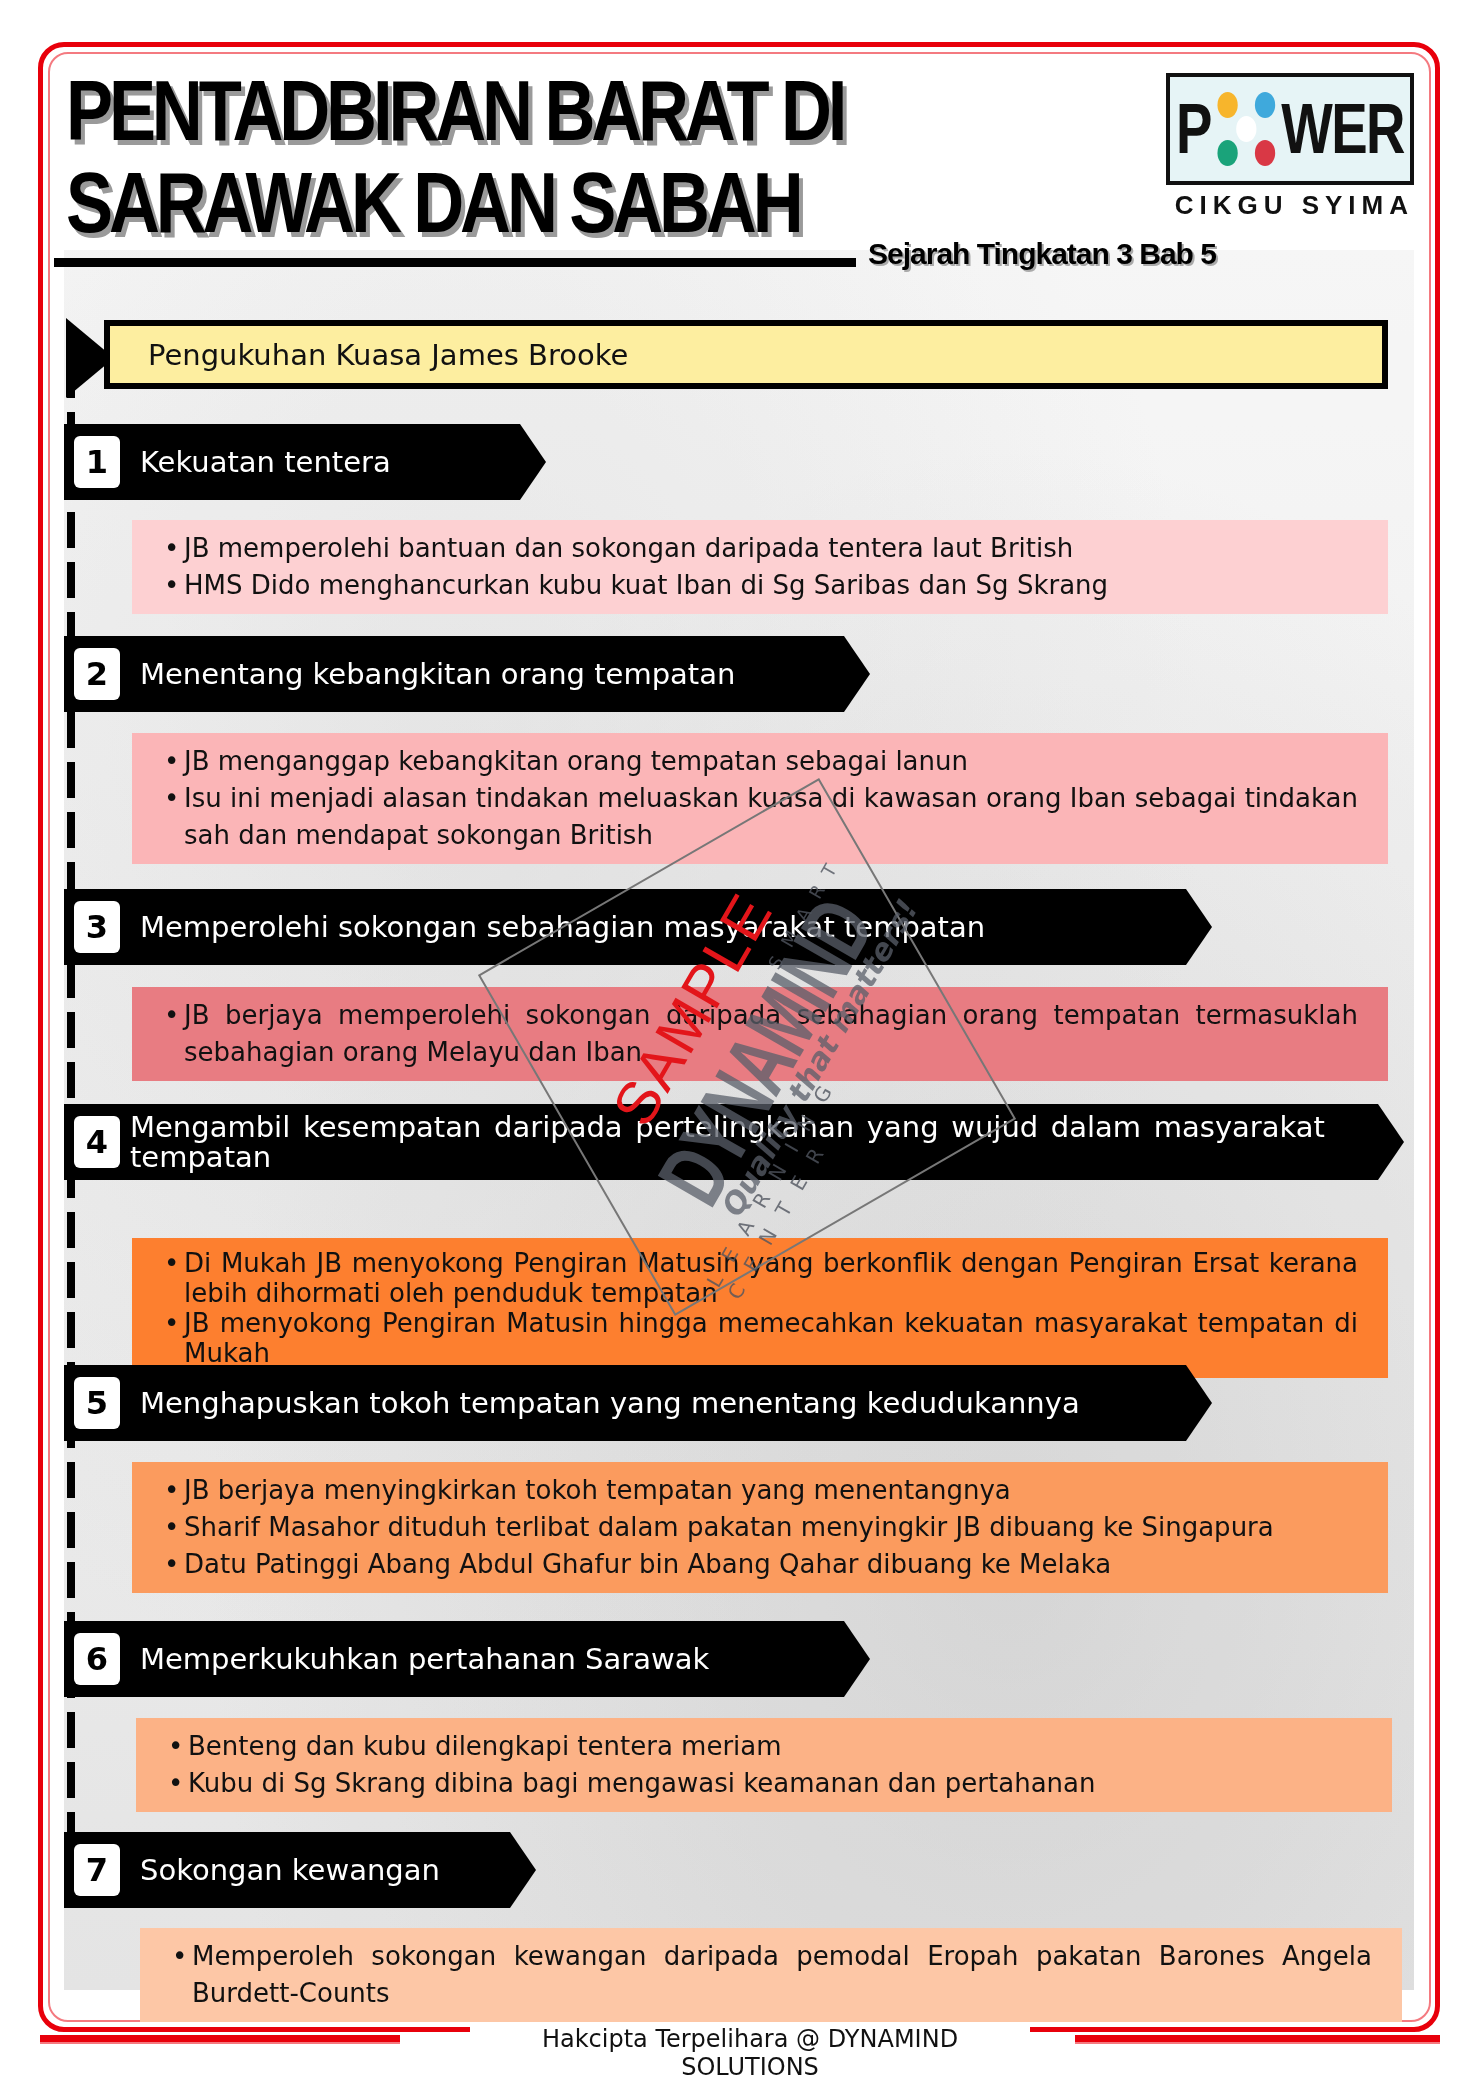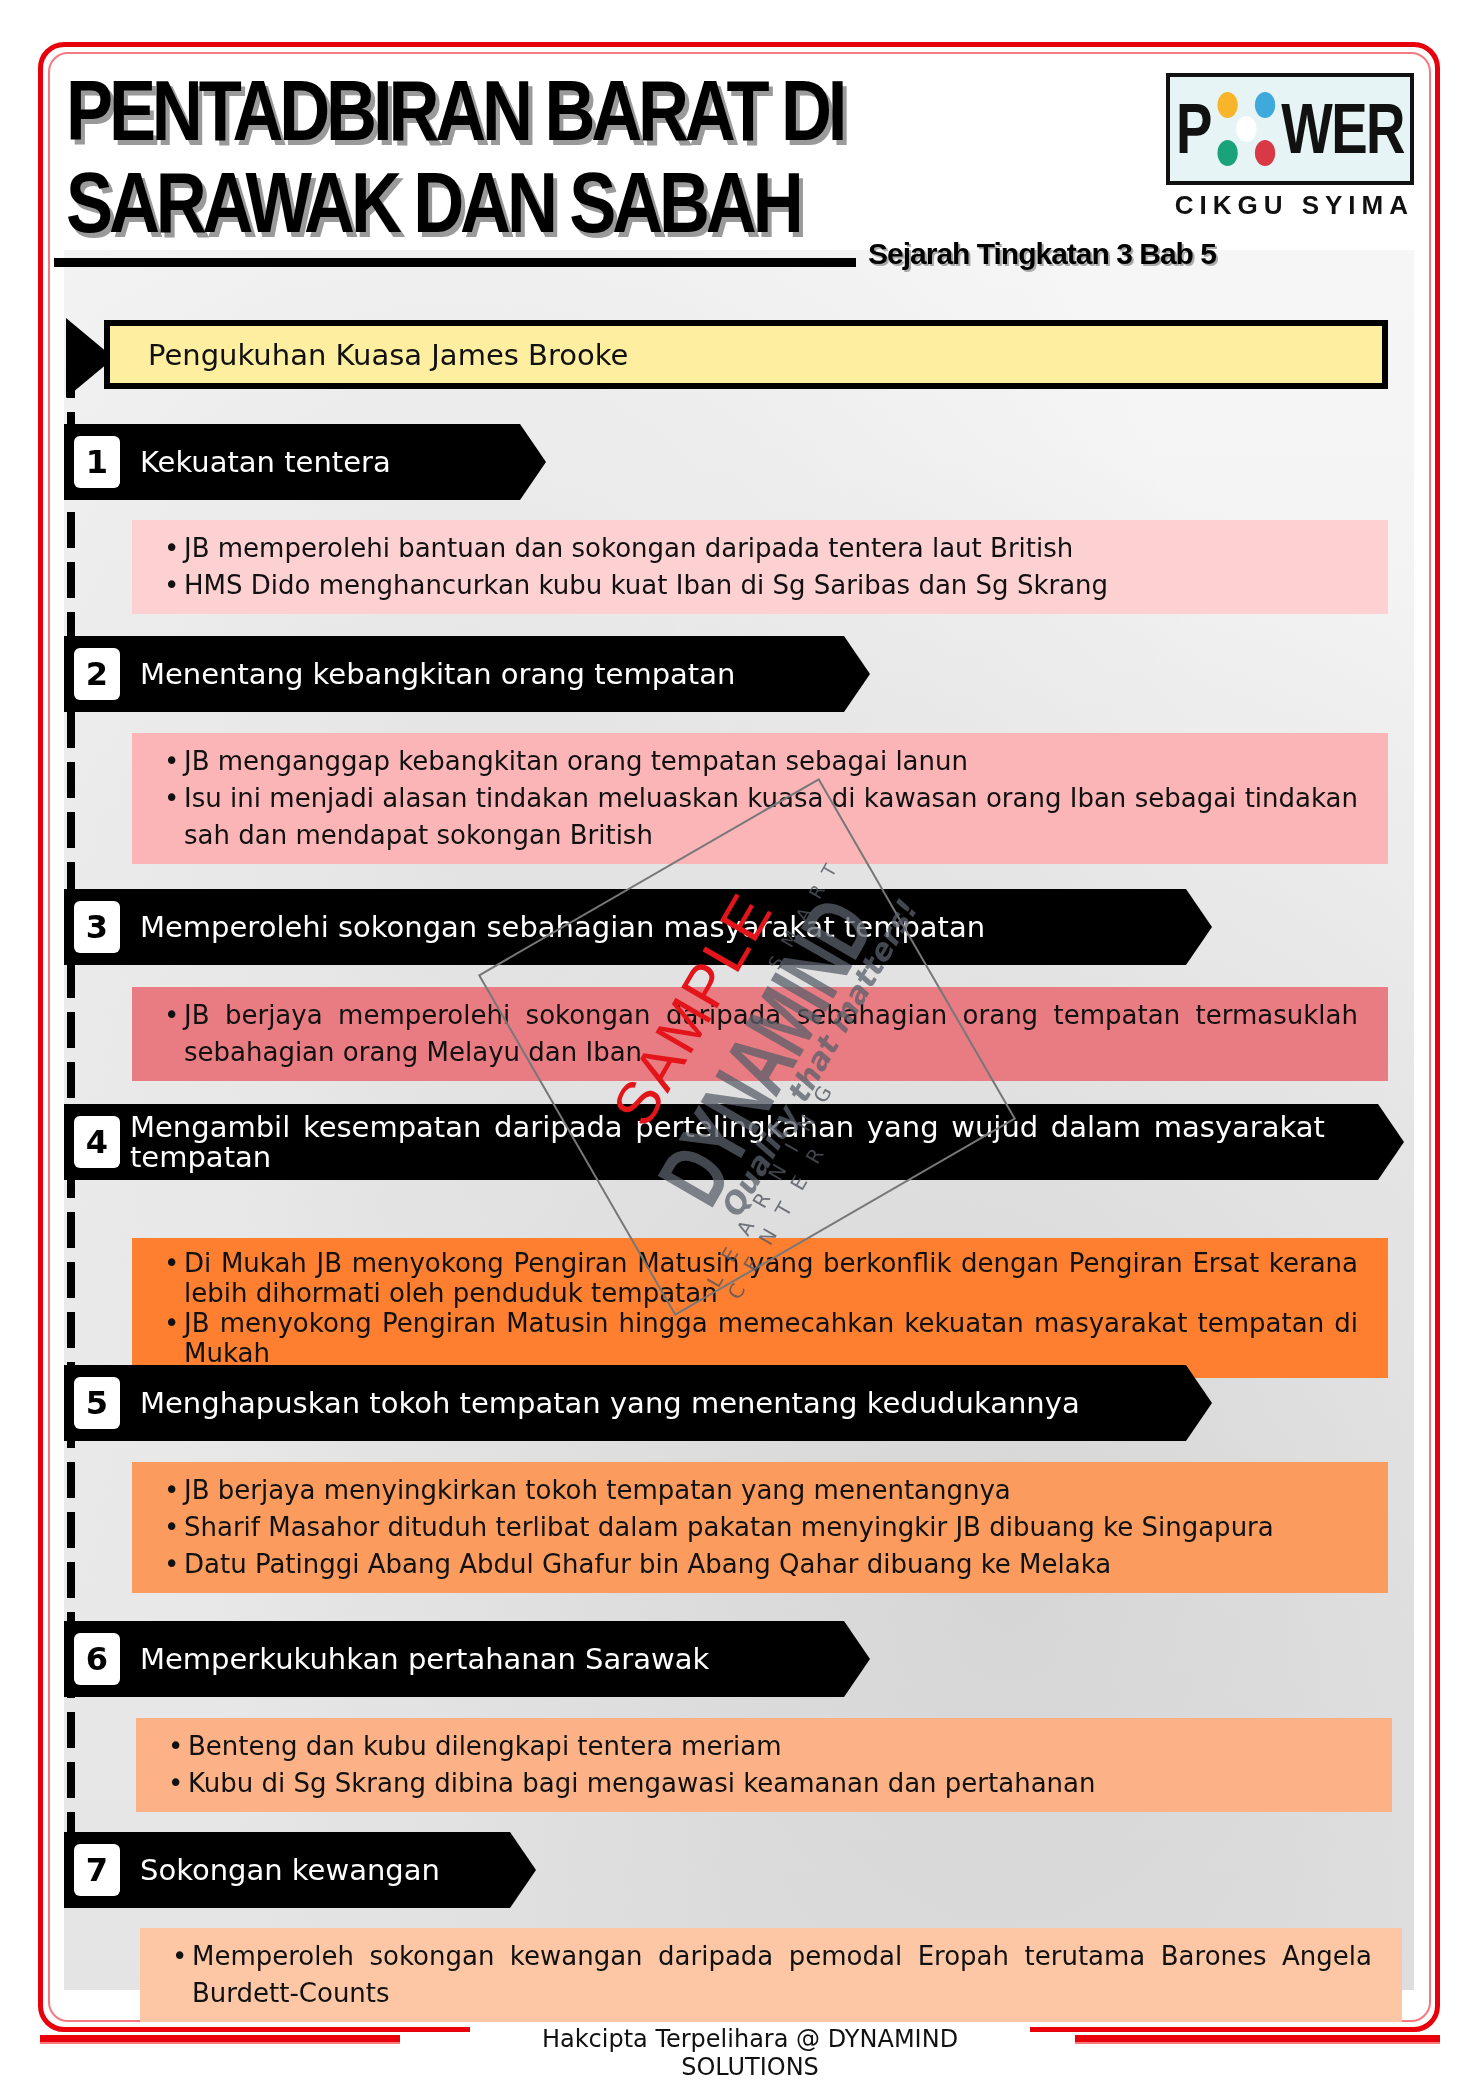--- a/index.html
+++ b/index.html
@@ -144,21 +144,21 @@
     <li>Kubu di Sg Skrang dibina bagi mengawasi keamanan dan pertahanan</li>
   </ul>
 </div>
 
 <div class="step" style="top:1832px;width:446px;">
   <div class="step-num">7</div>
   <div class="step-label">Sokongan kewangan</div>
 </div>
 <div class="box" style="top:1928px;left:140px;width:1262px;background:#fdc7a6;">
   <ul>
-    <li>Memperoleh sokongan kewangan daripada pemodal Eropah terutama Barones Angela Burdett-Counts</li>
+    <li>Memperoleh sokongan kewangan daripada pemodal Eropah pakatan Barones Angela Burdett-Counts</li>
   </ul>
 </div>
 
 <div class="watermark">
   <div class="wm-box"></div>
   <div class="wm-sample">SAMPLE</div>
   <div class="wm-brand">DYNAMIND</div>
   <div class="wm-smart">SMART</div>
   <div class="wm-learning">LEARNING CENTER</div>
   <div class="wm-tag">Quality that matters!</div>

